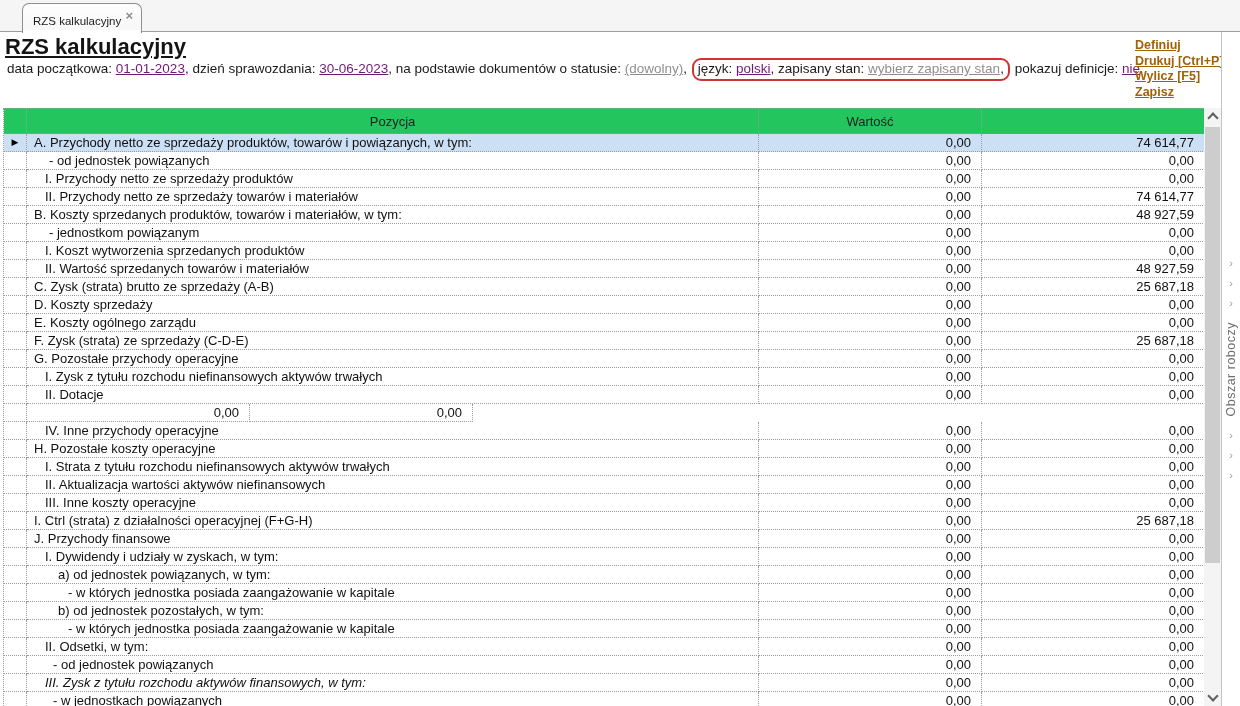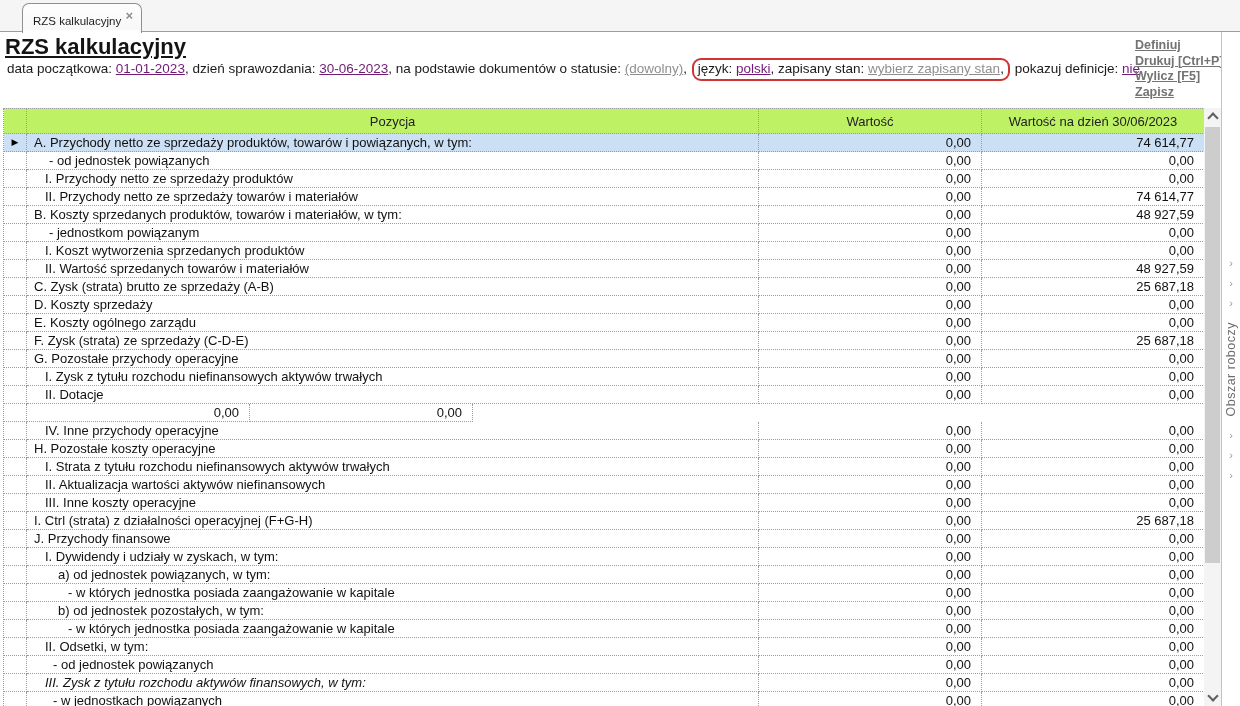--- a/index.html
+++ b/index.html
@@ -22,26 +22,26 @@
   .page-title{position:absolute;left:5px;top:2px;margin:0;font-size:22px;font-weight:bold;
               text-decoration:underline;color:#141414;letter-spacing:0;}
 
   .params{position:absolute;left:7px;top:29px;font-size:13.5px;color:#1a1a1a;white-space:nowrap;}
   .params a{cursor:pointer;}
   .lnk{color:#701a75;text-decoration:underline;}
   .glnk{color:#8f8f8f;text-decoration:underline;}
   .red-box{border:2px solid #cf3434;border-radius:9px;padding:1px 4px 3px 4px;margin:0 1px;text-align:center;}
 
   .actions{position:absolute;left:1135px;top:6px;font-size:12.5px;font-weight:bold;line-height:15.5px;}
-  .actions a{display:block;color:#737373;text-decoration:underline;cursor:pointer;white-space:nowrap;}
+  .actions a{display:block;color:#a16207;text-decoration:underline;cursor:pointer;white-space:nowrap;}
 
   
   .grid{position:absolute;left:3px;top:76px;width:1201px;height:604px;font-size:13px;color:#111;
         border-left:1px dotted #9c9c9c;box-sizing:content-box;}
-  .ghead{display:flex;height:26px;background:#bef264;border-top:1px dotted #9c9c9c;box-sizing:border-box;}
+  .ghead{display:flex;height:26px;background:#22c55e;border-top:1px dotted #9c9c9c;box-sizing:border-box;}
   .ghead .cell{display:flex;align-items:center;justify-content:center;color:#222;}
   .trow{display:flex;height:18px;background:#fff;}
   .trow.sel{background:#cbdff5;}
   .cell{box-sizing:border-box;border-right:1px dotted #9c9c9c;border-bottom:1px dotted #9c9c9c;
         overflow:hidden;white-space:nowrap;}
   .c0{width:23px;display:flex;align-items:center;justify-content:center;}
   .c1{width:732px;}
   .c2{width:223px;}
   .c3{width:223px;}
   .poz{display:flex;align-items:center;}
@@ -89,21 +89,20 @@
         <a>Drukuj [Ctrl+P]</a>
         <a>Wylicz [F5]</a>
         <a>Zapisz</a>
       </div>
 
     <div class="grid">
       <div class="ghead">
         <div class="cell c0"></div>
         <div class="cell c1">Pozycja</div>
         <div class="cell c2">Wartość</div>
-        <div class="cell c3">Wartość na dzień 30/06/2023</div>
       </div>
       <div id="gbody">
           <div class="trow sel">
             <div class="cell c0">
               <span class="marker">▶</span>
             </div>
             <div class="cell c1 poz" style="padding-left: 7px;">A. Przychody netto ze sprzedaży produktów, towarów i powiązanych, w tym:</div>
             <div class="cell c2 val">0,00</div>
             <div class="cell c3 val">74 614,77</div>
           </div>

